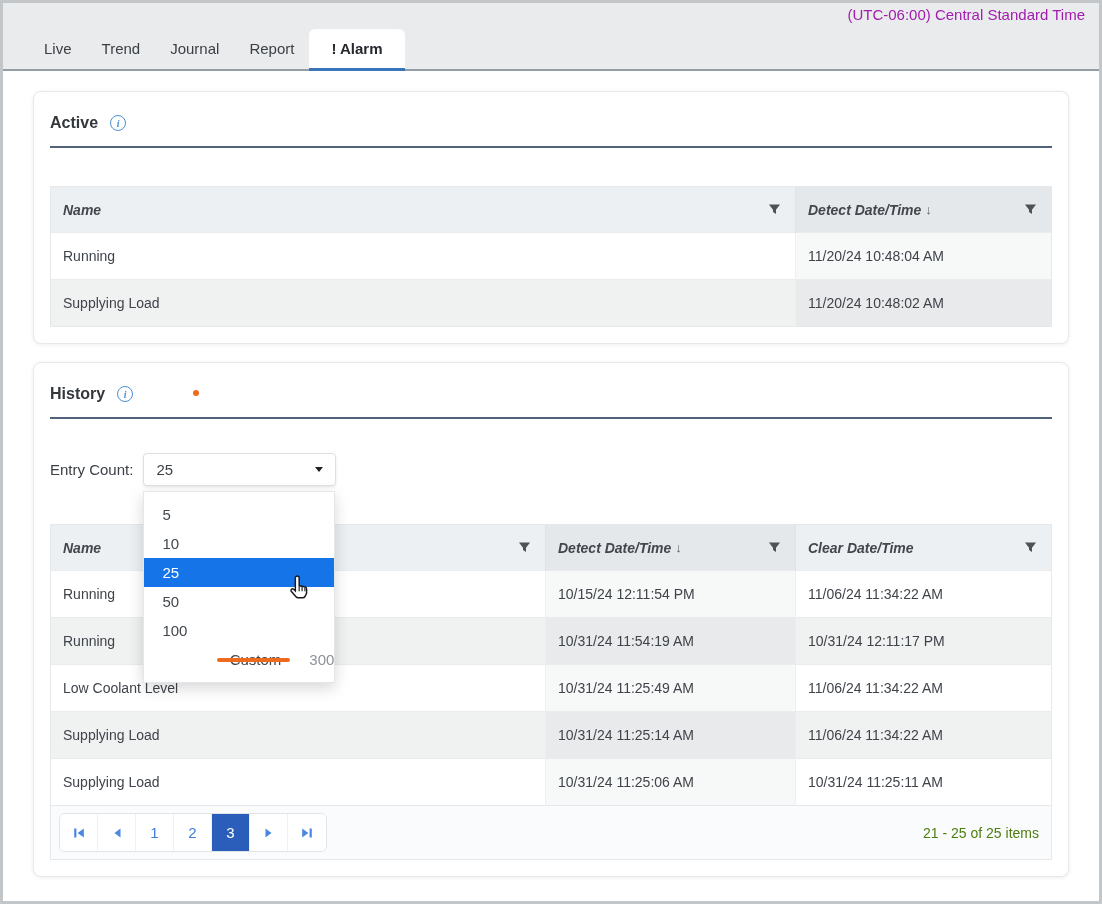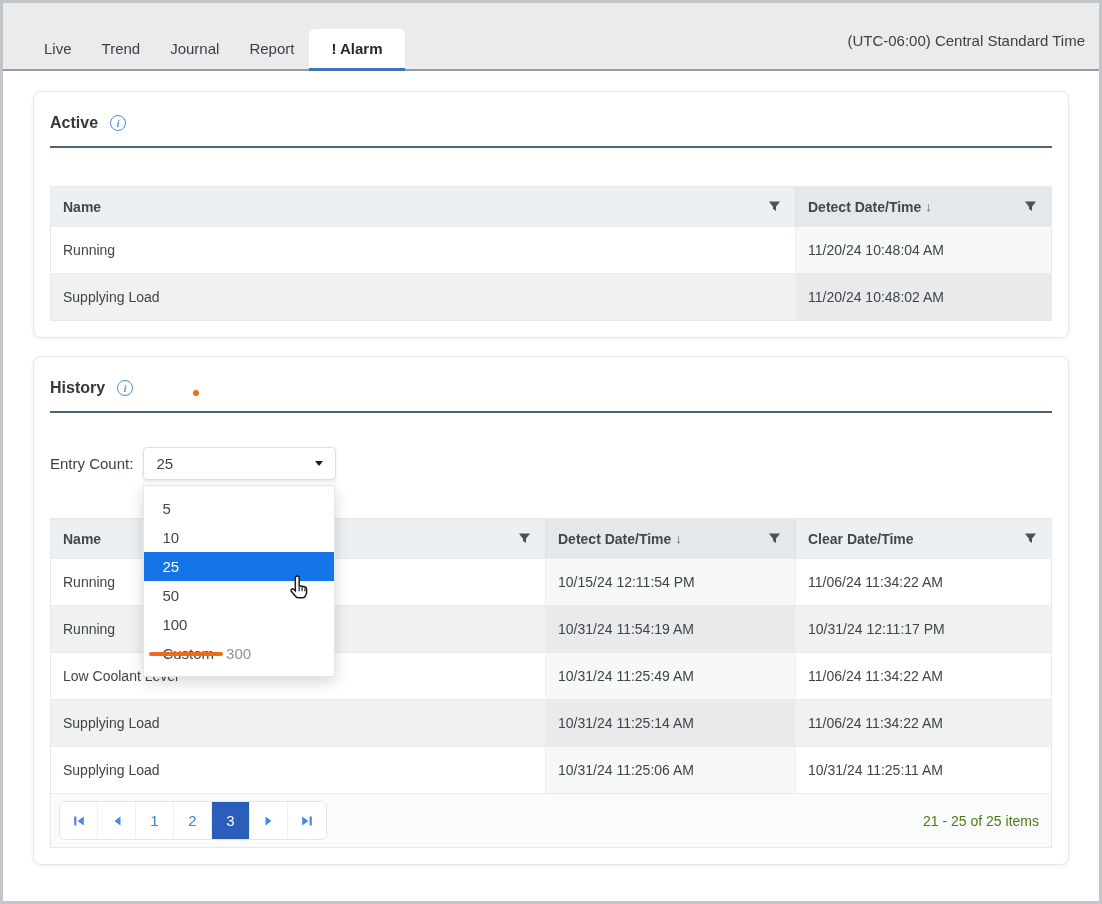--- a/index.html
+++ b/index.html
@@ -14,22 +14,22 @@
   }
 
   
   .top-strip {
     position: relative;
     height: 68px;
     background: #eaebec;
     border-bottom: 2px solid #949ca6;
   }
   .timezone {
-    position: absolute; top: 29px; right: 14px;
-    font-size: 15px; color: #404040;
+    position: absolute; top: 3px; right: 14px;
+    font-size: 15px; color: #a21caf;
   }
   .tabs {
     position: absolute; left: 26px; bottom: 0;
     display: flex; align-items: flex-end; list-style: none;
   }
   .tab {
     padding: 11px 15px 12px;
     font-size: 15px; color: #3a3f45;
     cursor: default; position: relative;
   }
@@ -73,22 +73,23 @@
     border: 1px solid #e6e9eb;
     font-size: 14px;
   }
   .active-card table.data { margin-top: 38px; }
   table.data th {
     background: #edf0f2;
     text-align: left;
     font-weight: bold;
     color: #42474d;
     padding: 0 12px;
-    height: 40px;
+    height: 46px;
     border-left: 1px solid #dfe3e6;
+    font-style: italic;
   }
   table.data th:first-child { border-left: none; }
   table.data th.sorted { background: #e4e8ea; }
   .th-inner { display: flex; align-items: center; justify-content: space-between; }
   .th-label-group { display: flex; align-items: flex-start; gap: 4px; }
   .sort-arrow { color: #565d64; font-size: 13px; font-weight: normal; }
   .filter-btn { display: inline-flex; cursor: pointer; padding: 2px; }
   table.data td {
     padding: 0 12px; height: 47px;
     color: #3f444a;
@@ -123,21 +124,21 @@
     background: #fff;
     border: 1px solid #e4e7e9;
     box-shadow: 0 5px 14px rgba(0,0,0,0.16);
     padding: 8px 0;
   }
   .popup-item {
     height: 29px; display: flex; align-items: center;
     padding-left: 18px; font-size: 15px; color: #41474d; cursor: pointer;
   }
   .popup-item.selected { background: #1574e8; color: #ffffff; }
-  .popup-item.custom-item { gap: 12px; }
+  .popup-item.custom-item { gap: 28px; justify-content: flex-end; }
   .strike { position: relative; display: inline-block; }
   .strike::after {
     content: ""; position: absolute; left: -13px; right: -9px; top: 50%;
     height: 4px; margin-top: -2px; background: #ee6a1c; border-radius: 2px;
   }
   .custom-value { color: #8d9297; }
 
   .history-card table.data { margin-top: 38px; }
 
   

